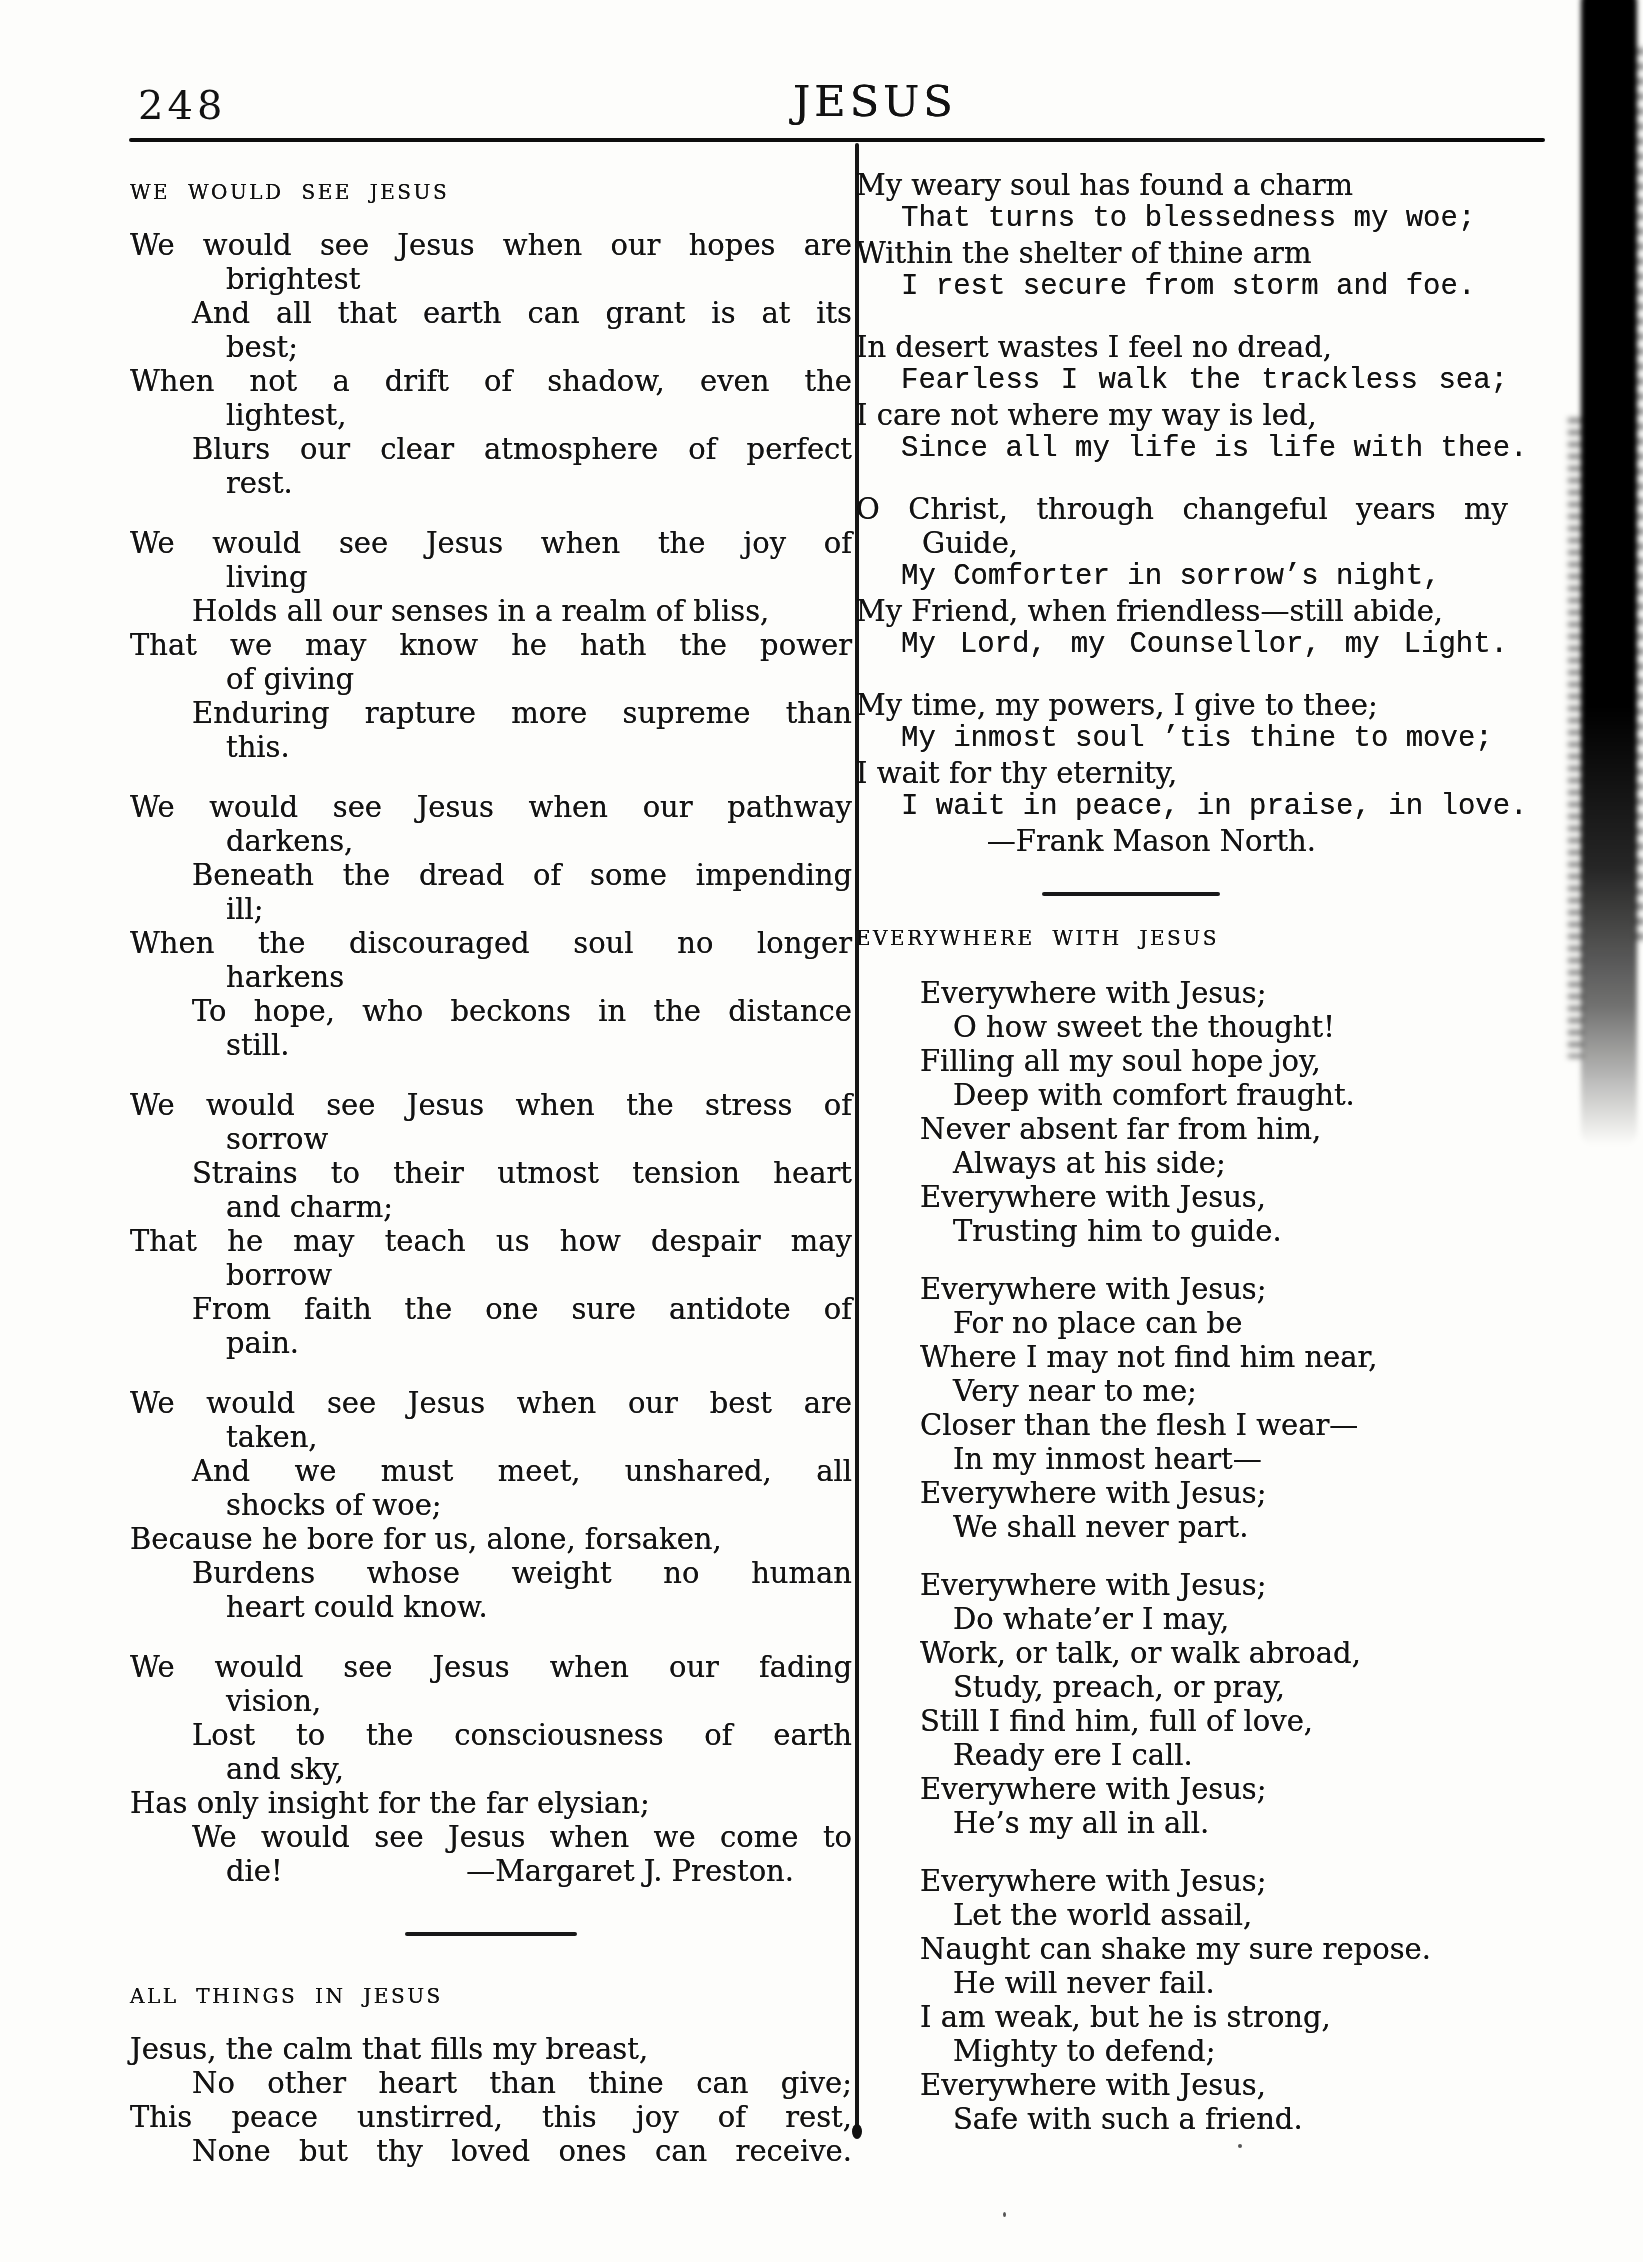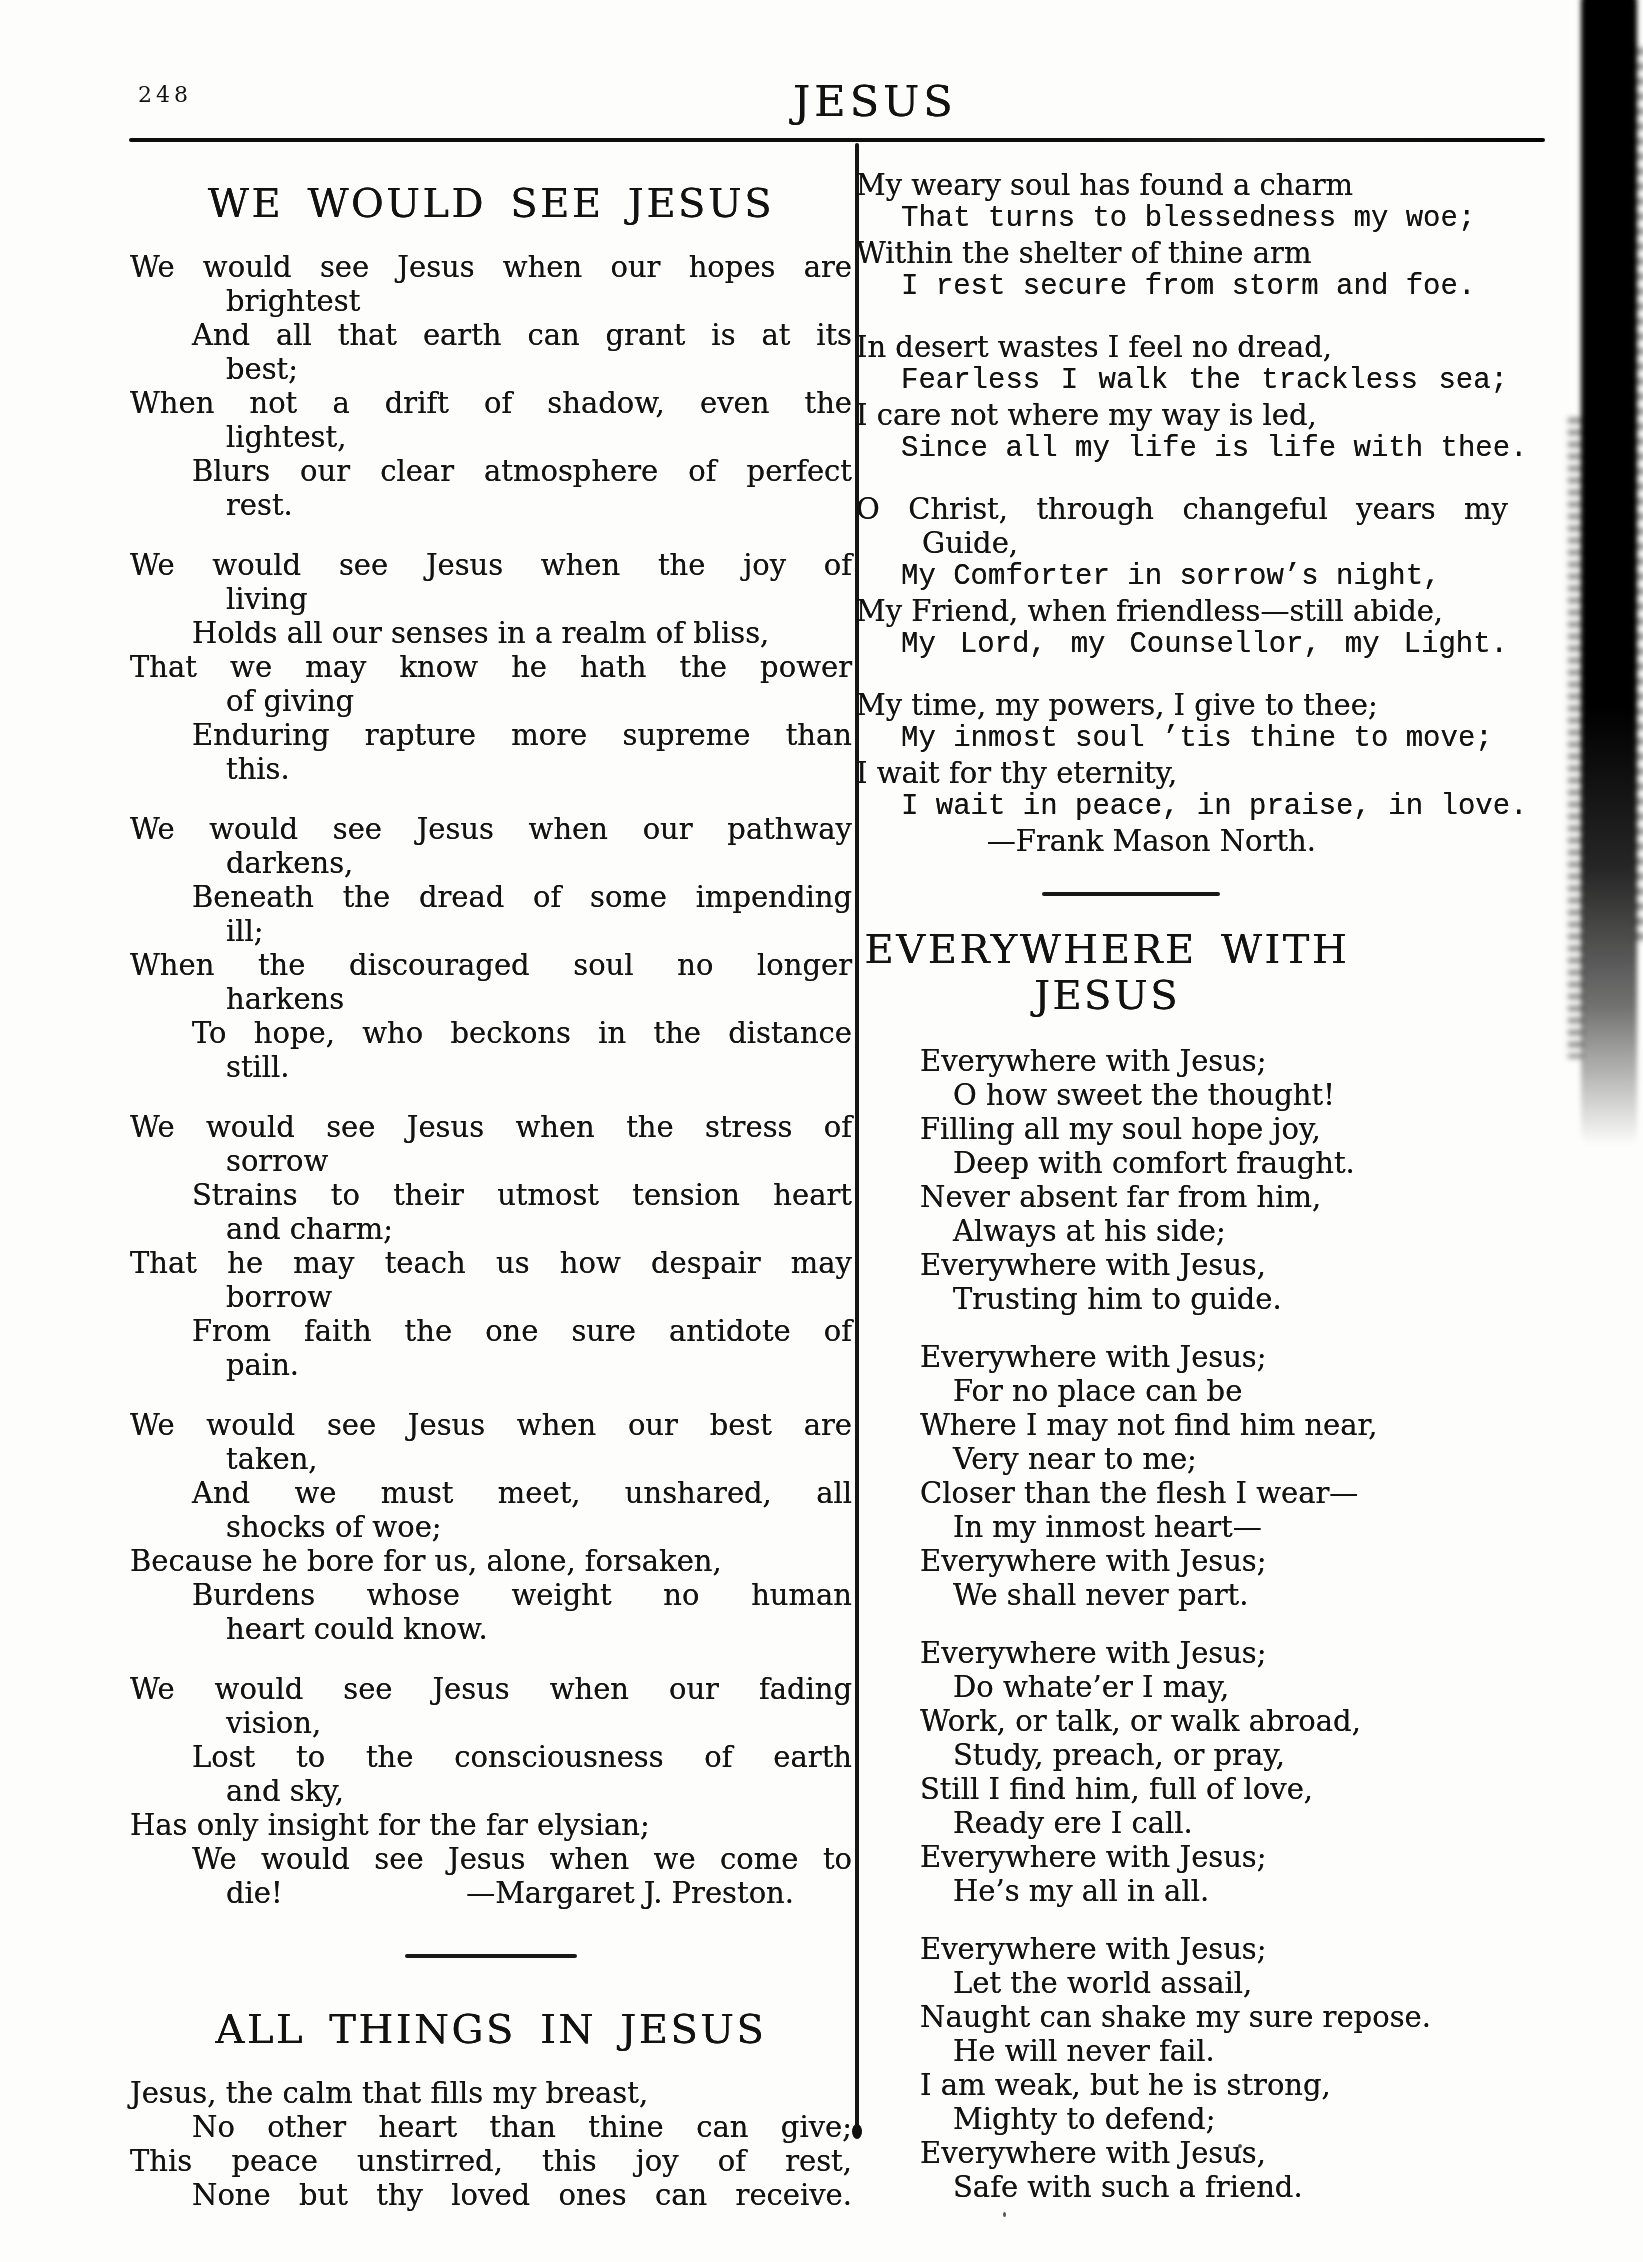--- a/index.html
+++ b/index.html
@@ -8,21 +8,21 @@
     width:1643px;height:2262px;
     background:#fdfdfb;
     overflow:hidden;
     font-family:"DejaVu Serif","Liberation Serif",serif;
     color:#121212;
   }
   .page *{box-sizing:border-box;}
   
   .page-num{
     position:absolute;left:138px;top:82px;
-    font-size:22px;letter-spacing:4px;
+    font-size:40px;letter-spacing:4px;
   }
   .running-head{
     position:absolute;left:793px;top:76px;
     font-size:43px;letter-spacing:4px;
     text-shadow:0 0 0.6px #000;
   }
   .head-rule{
     position:absolute;left:129px;top:138px;
     width:1416px;height:4px;
     background:linear-gradient(90deg,#0e0e0e 0 68%,#1c1c1c 78%,#050505 100%);
@@ -65,23 +65,23 @@
   .speck{position:absolute;background:#555;border-radius:50%;}
   
   .content{
     position:absolute;left:130px;top:168px;width:1402px;
     display:flex;align-items:flex-start;
   }
   .col{font-size:29px;text-shadow:0 0 0.5px rgba(0,0,0,.75);}
   .col-left{width:722px;}
   .col-right{width:652px;margin-left:4px;}
   .poem-title{
-    font-size:40px;font-weight:normal;
+    font-size:20px;font-weight:normal;
     letter-spacing:2.5px;word-spacing:9px;
-    text-align:center;margin:12px 0 24px 0;
+    margin:12px 0 24px 0;
     text-shadow:0 0 0.6px #000;
   }
   .col-right .poem-title{margin:0 150px 26px 0;}
   .line{line-height:34px;white-space:nowrap;}
   .line.just{white-space:normal;text-align:justify;text-align-last:justify;}
   .stanza{margin-bottom:26px;}
   .sec-right2 .stanza{margin-bottom:24px;}
   .stanza:last-child{margin-bottom:0;}
   
   .sec-left .line.i1{padding-left:62px;}

